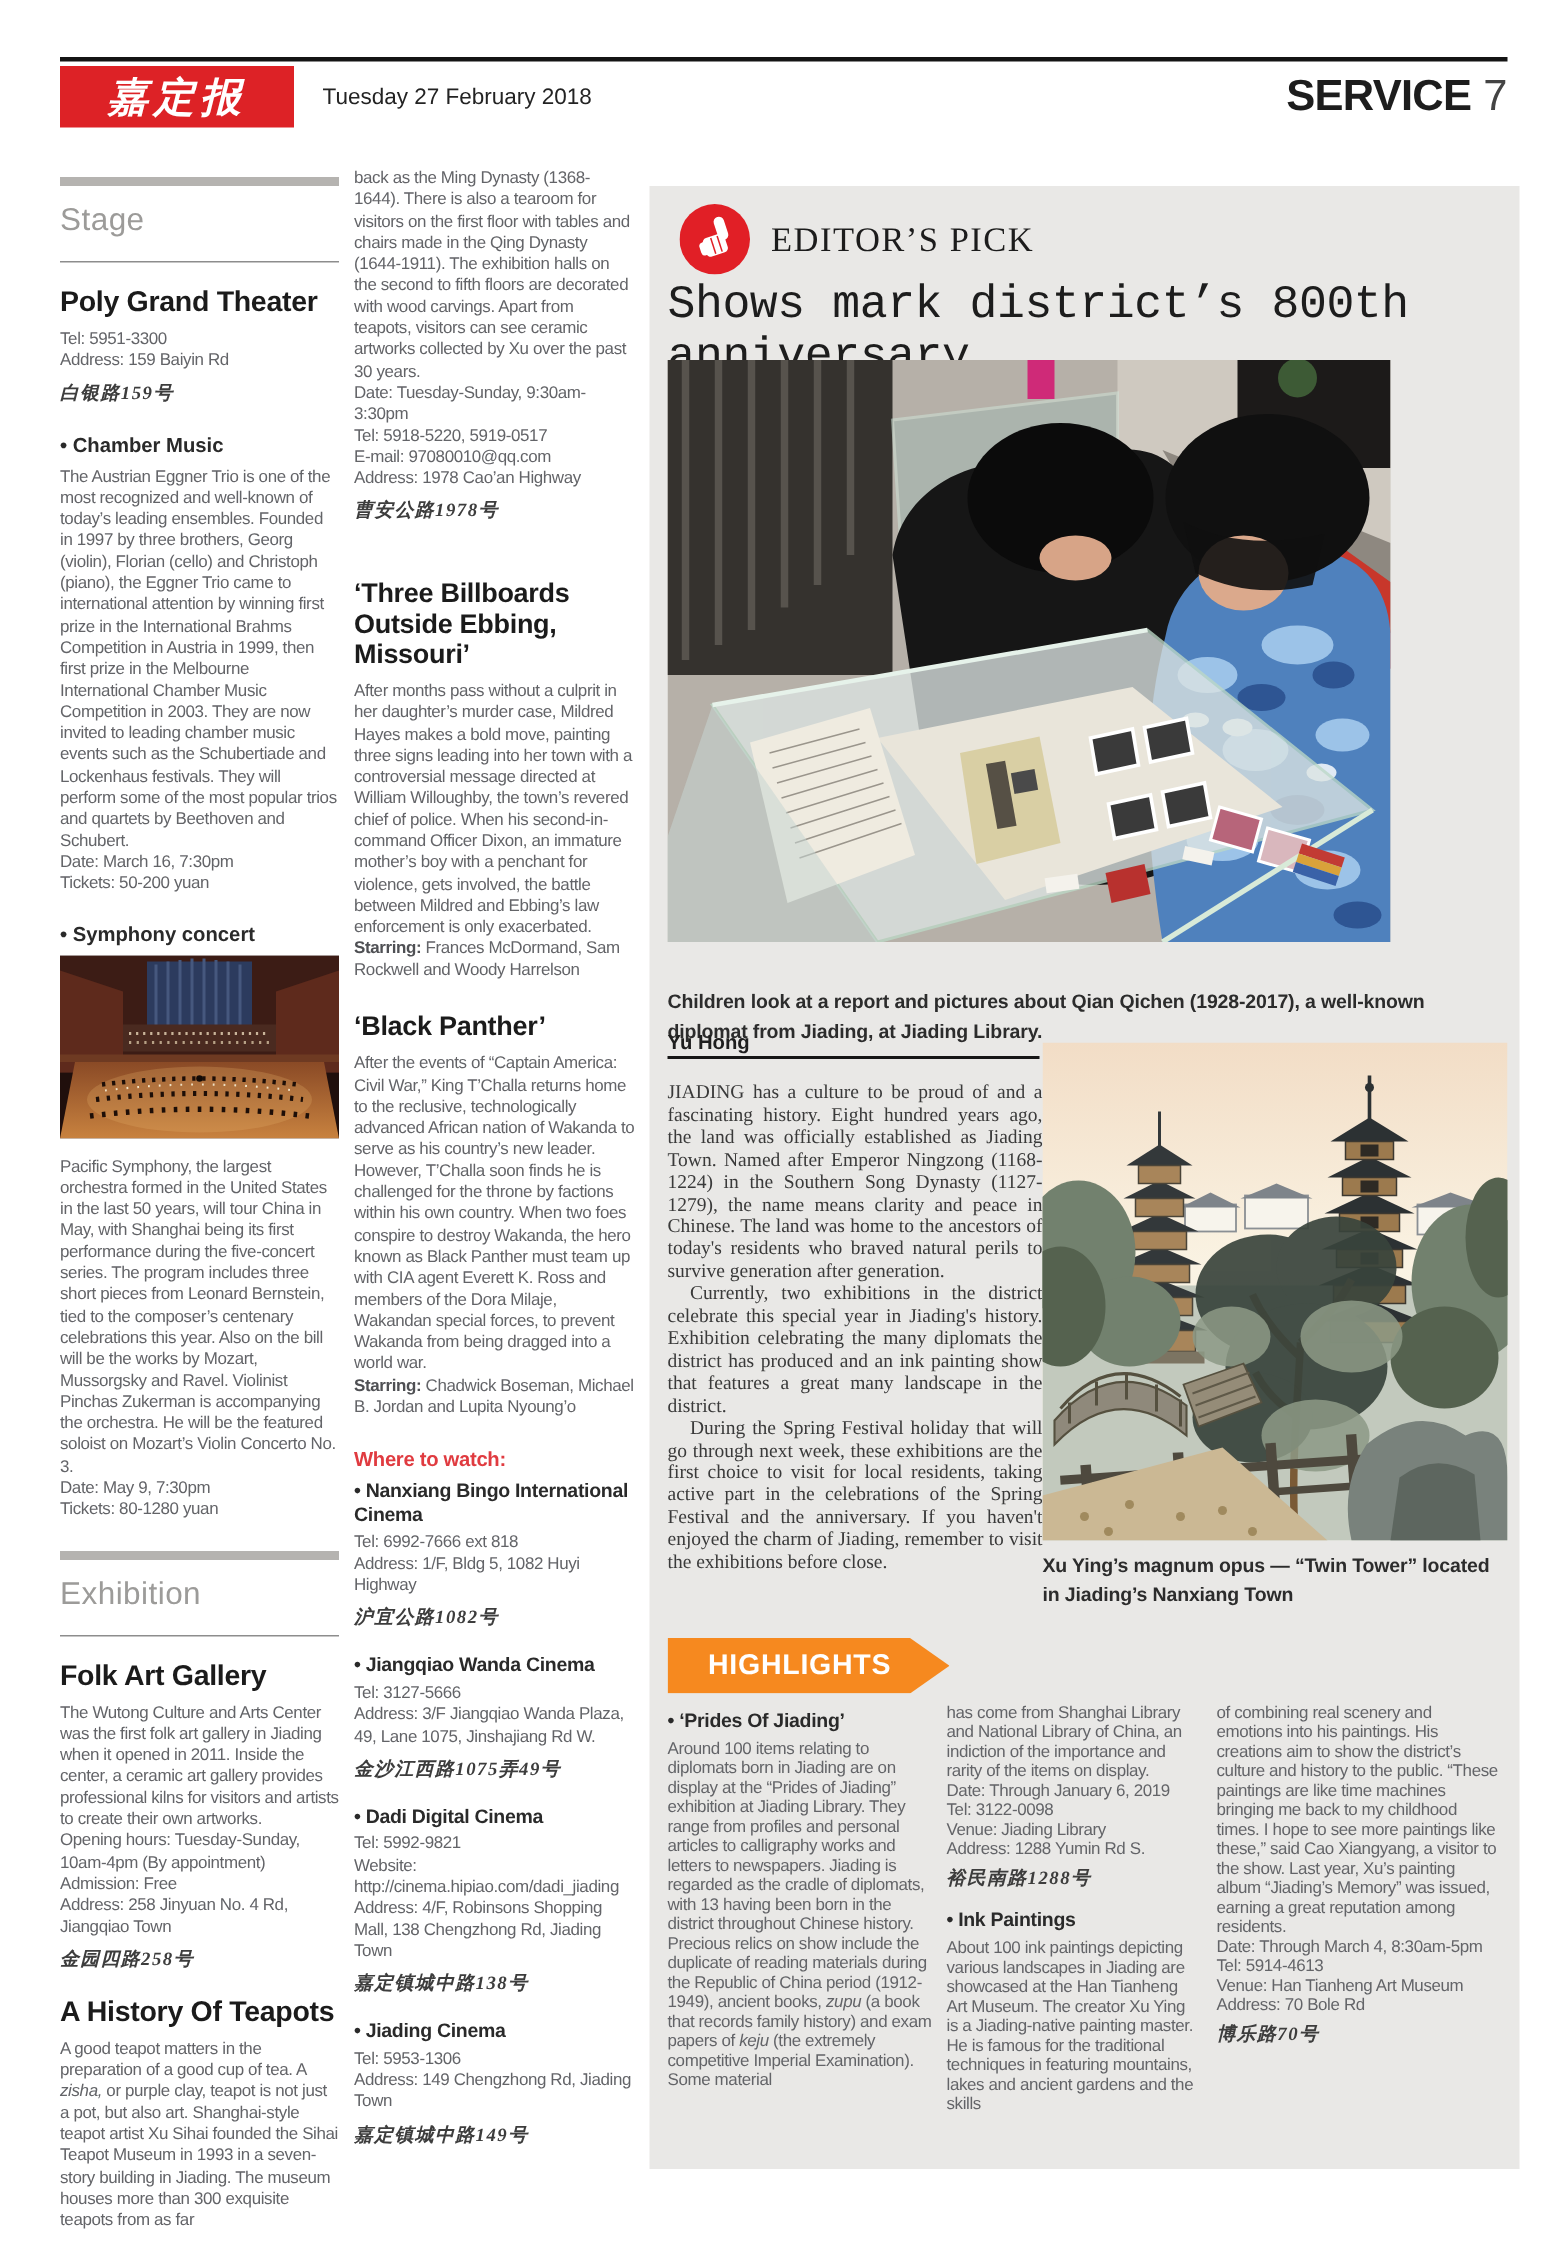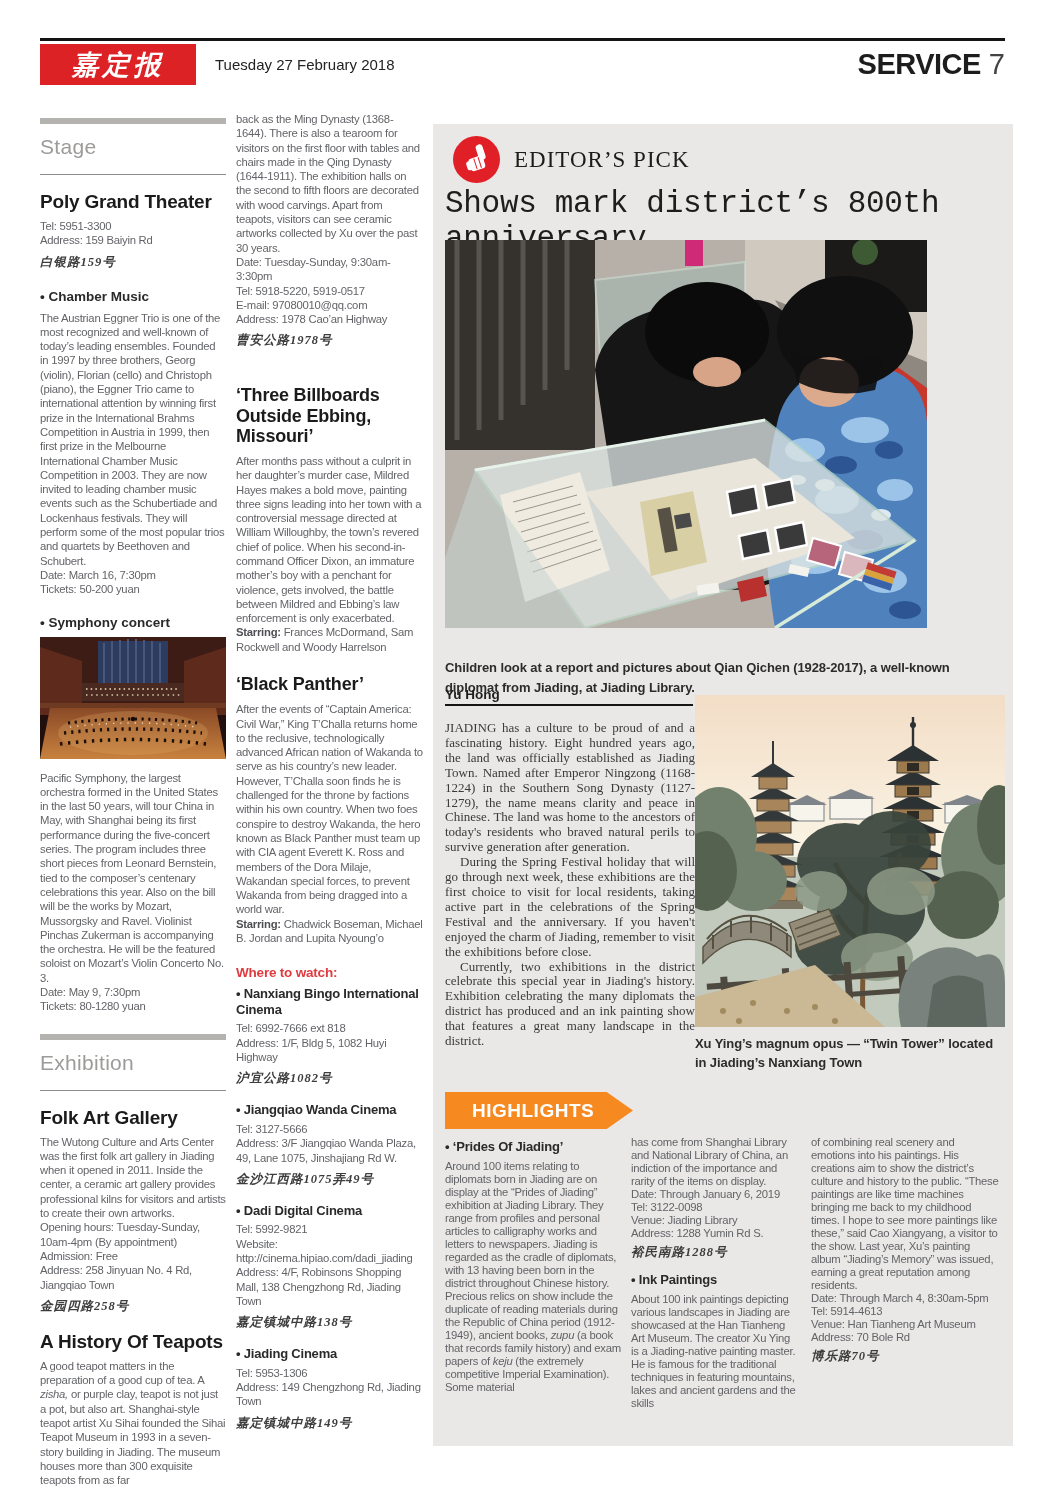--- a/index.html
+++ b/index.html
@@ -295,22 +295,22 @@
           <rect x="418" y="333" width="30" height="6" fill="#d9a23a"></rect>
           <rect x="418" y="339" width="30" height="7" fill="#3a62a8"></rect>
         </g>
     </svg>
 
     <div class="photo-caption">Children look at a report and pictures about Qian Qichen (1928-2017), a well-known diplomat from Jiading, at Jiading Library.</div>
     <div class="byline">Yu Hong</div>
 
     <div class="article">
       <p>JIADING has a culture to be proud of and a fascinating history. Eight hundred years ago, the land was officially established as Jiading Town. Named after Emperor Ningzong (1168-1224) in the Southern Song Dynasty (1127-1279), the name means clarity and peace in Chinese. The land was home to the ancestors of today's residents who braved natural perils to survive generation after generation.</p>
+      <p class="ind">Currently, two exhibitions in the district celebrate this special year in Jiading's history. Exhibition celebrating the many diplomats the district has produced and an ink painting show that features a great many landscape in the district.</p>
       <p class="ind">During the Spring Festival holiday that will go through next week, these exhibitions are the first choice to visit for local residents, taking active part in the celebrations of the Spring Festival and the anniversary. If you haven't enjoyed the charm of Jiading, remember to visit the exhibitions before close.</p>
-      <p class="ind">Currently, two exhibitions in the district celebrate this special year in Jiading's history. Exhibition celebrating the many diplomats the district has produced and an ink painting show that features a great many landscape in the district.</p>
     </div>
 
     <svg class="painting" viewBox="0 0 310 332">
       <defs>
           <linearGradient id="sky" x1="0" y1="0" x2="0" y2="1">
         <stop offset="0" stop-color="#f2ddc6"></stop>
             <stop offset=".45" stop-color="#faf3e3"></stop>
             <stop offset="1" stop-color="#e9ecdf"></stop>
           </linearGradient>
         </defs>

